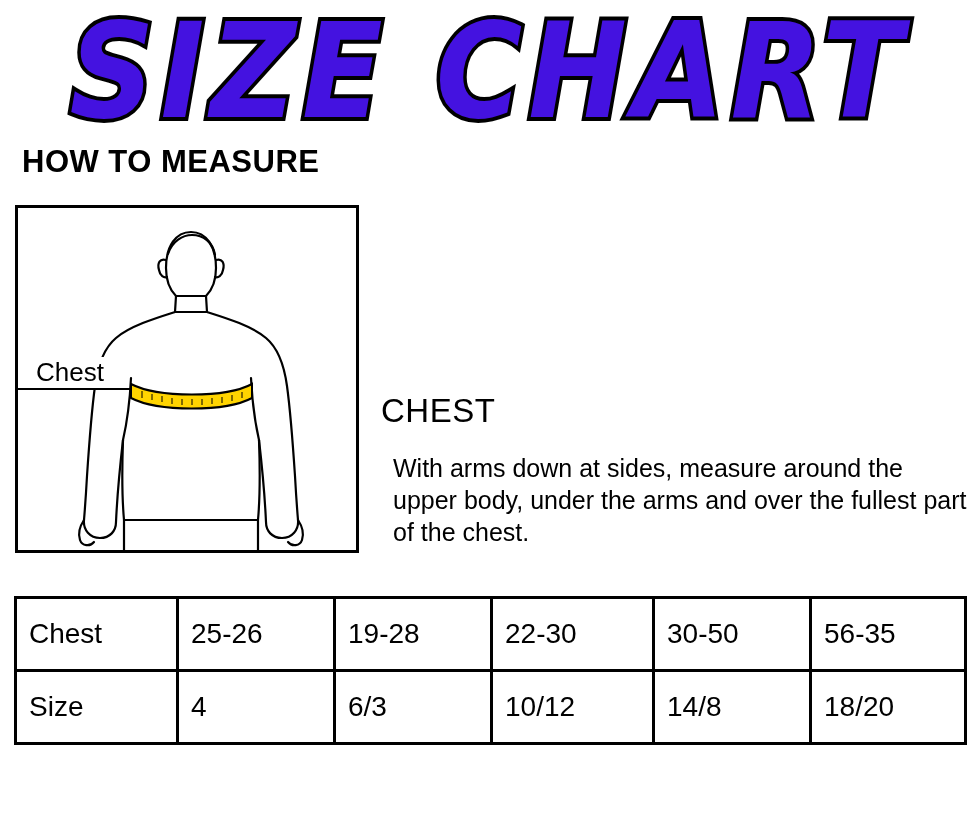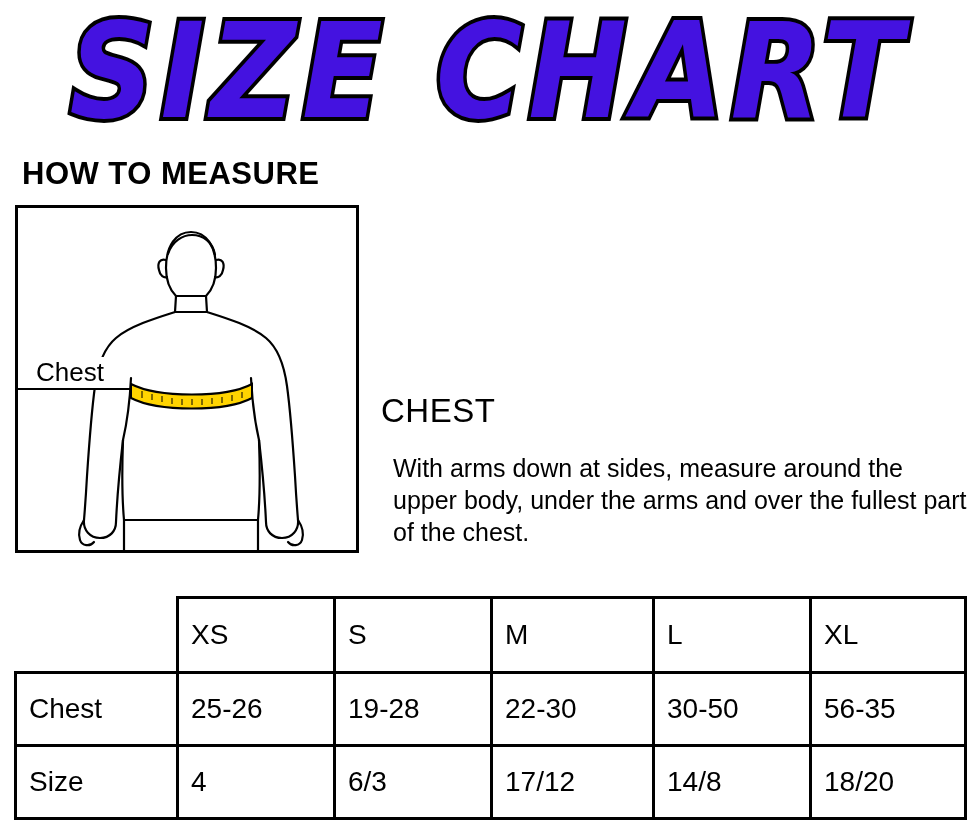--- a/index.html
+++ b/index.html
@@ -39,21 +39,21 @@
     text-stroke: 7px #000;
     line-height: 1;
     white-space: nowrap;
     transform: scaleY(1.12);
   }
 
   
   .how-to {
     position: absolute;
     left: 22px;
-    top: 156px;
+    top: 144px;
     font-size: 31px;
     font-weight: bold;
     letter-spacing: 0.5px;
     font-family: "Liberation Sans", sans-serif;
   }
 
   
   .figure-box {
     position: absolute;
     left: 15px;
@@ -200,38 +200,30 @@
 <table class="size-table">
   <colgroup>
     <col class="c0">
       <col class="c1">
       <col class="c2">
       <col class="c3">
       <col class="c4">
       <col class="c5">
   </colgroup>
   <tbody>
-    <tr class="hdr-row">
-      <td class="blank-cell"></td>
-      <td>XS</td>
-      <td>S</td>
-      <td>M</td>
-      <td>L</td>
-      <td>XL</td>
-    </tr>
     <tr>
       <td>Chest</td>
       <td>25-26</td>
       <td>19-28</td>
       <td>22-30</td>
       <td>30-50</td>
       <td>56-35</td>
     </tr>
     <tr>
       <td>Size</td>
       <td>4</td>
       <td>6/3</td>
-      <td>17/12</td>
+      <td>10/12</td>
       <td>14/8</td>
       <td>18/20</td>
     </tr>
   </tbody>
 </table>
 
 </body></html>

